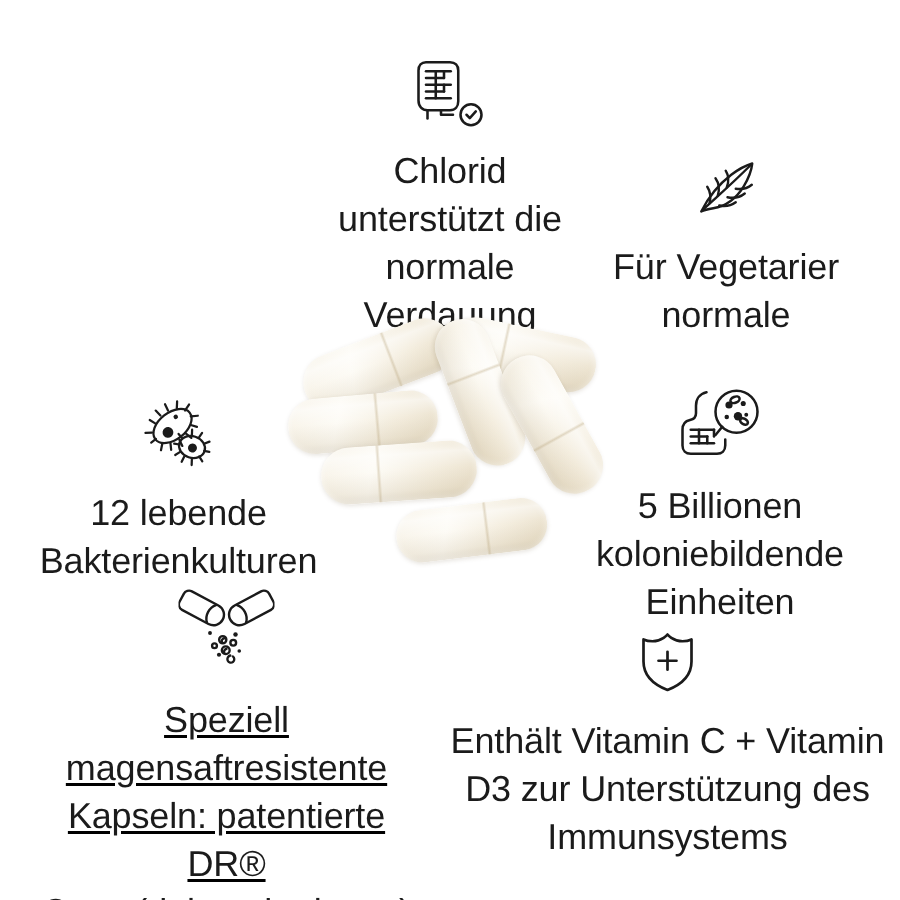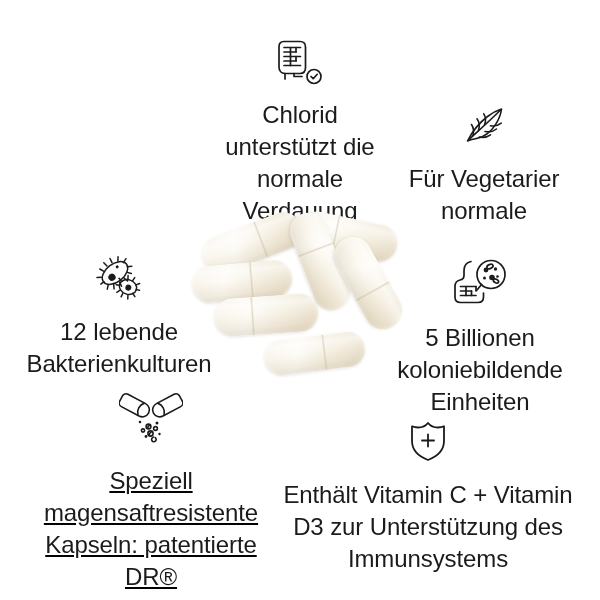--- a/index.html
+++ b/index.html
@@ -44,30 +44,30 @@
   
   .f-chlorid      { left: 214px; top: 36px;  width: 172px; }
   .f-chlorid .icon { margin-bottom: 13px; }
 
   .f-klinisch     { left: 46px;  top: 101px; width: 155px; }
   .f-klinisch .icon { margin-bottom: 13px; }
 
   .f-vegetarier   { left: 404px; top: 101px; width: 160px; }
   .f-vegetarier .icon { margin-bottom: 16px; }
 
-  .f-kulturen     { left: 34px;  top: 254px; width: 170px; }
+  .f-kulturen     { left: 34px;  top: 265px; width: 170px; }
   .f-kulturen .icon { margin-bottom: 14px; }
 
   .f-kbe          { left: 396px; top: 257px; width: 168px; }
   .f-kbe .icon { margin-bottom: 13px; }
 
   .f-kapseln      { left: 26px;  top: 391px; width: 250px; text-decoration: underline; }
   .f-kapseln .icon { margin-bottom: 16px; }
 
-  .f-vitamin      { left: 280px; top: 419px; width: 296px; }
+  .f-vitamin      { left: 297px; top: 419px; width: 296px; }
   .f-vitamin .icon { margin-bottom: 16px; }
 
   
   #capsule-pile {
     position: absolute;
     left: 192px;
     top: 216px;
     width: 216px;
     height: 158px;
   }

